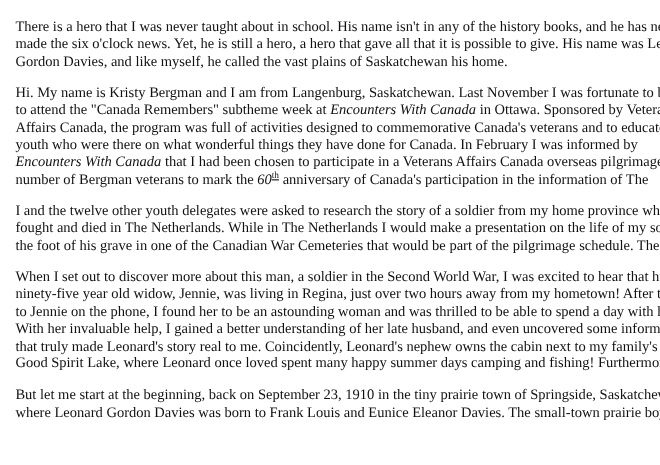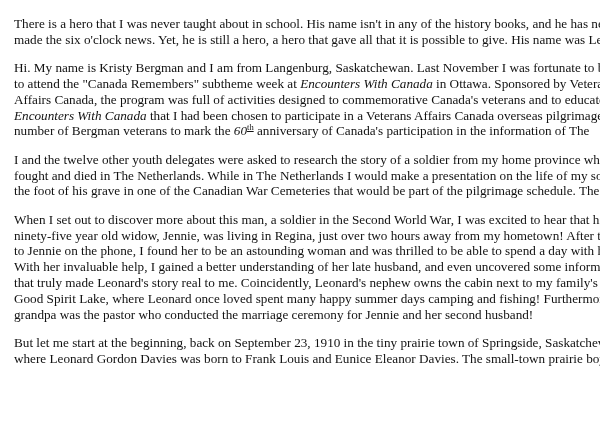--- a/index.html
+++ b/index.html
@@ -40,39 +40,40 @@
       text-decoration: underline;
     }
   </style>
 </head>
 <body>
 
 <div class="doc" id="doc">
     <div class="para">
       <span class="line"><span>There is a hero that I was never taught about in school. His name isn't in any of the history books, and he has never</span></span>
       <span class="line"><span>made the six o'clock news. Yet, he is still a hero, a hero that gave all that it is possible to give. His name was Leonard</span></span>
+      <span class="line"><span>Gordon Davies, and like myself, he called the vast plains of Saskatchewan his home.</span></span>
     </div>
     <div class="para">
       <span class="line"><span>Hi. My name is Kristy Bergman and I am from Langenburg, Saskatchewan. Last November I was fortunate to be able</span></span>
       <span class="line"><span>to attend the "Canada Remembers" subtheme week at </span><em>Encounters With Canada</em><span> in Ottawa. Sponsored by Veterans</span></span>
       <span class="line"><span>Affairs Canada, the program was full of activities designed to commemorative Canada's veterans and to educate the</span></span>
+      <span class="line"><span>youth who were there on what wonderful things they have done for Canada. In February I was informed by</span></span>
       <span class="line"><em>Encounters With Canada</em><span> that I had been chosen to participate in a Veterans Affairs Canada overseas pilgrimage with a</span></span>
       <span class="line"><span>number of Bergman veterans to mark the </span><em>60</em><sup>th</sup><span> anniversary of Canada's participation in the information of The</span></span>
     </div>
     <div class="para">
       <span class="line"><span>I and the twelve other youth delegates were asked to research the story of a soldier from my home province who</span></span>
       <span class="line"><span>fought and died in The Netherlands. While in The Netherlands I would make a presentation on the life of my soldier at</span></span>
       <span class="line"><span>the foot of his grave in one of the Canadian War Cemeteries that would be part of the pilgrimage schedule. The soldier</span></span>
     </div>
     <div class="para">
       <span class="line"><span>When I set out to discover more about this man, a soldier in the Second World War, I was excited to hear that his</span></span>
       <span class="line"><span>ninety-five year old widow, Jennie, was living in Regina, just over two hours away from my hometown! After talking</span></span>
       <span class="line"><span>to Jennie on the phone, I found her to be an astounding woman and was thrilled to be able to spend a day with her.</span></span>
       <span class="line"><span>With her invaluable help, I gained a better understanding of her late husband, and even uncovered some information</span></span>
       <span class="line"><span>that truly made Leonard's story real to me. Coincidently, Leonard's nephew owns the cabin next to my family's at</span></span>
       <span class="line"><span>Good Spirit Lake, where Leonard once loved spent many happy summer days camping and fishing! Furthermore, my</span></span>
-      <span class="line"><span>grandpa was the pastor who conducted the marriage ceremony for Jennie and her second husband!</span></span>
     </div>
     <div class="para">
       <span class="line"><span>But let me start at the beginning, back on September 23, 1910 in the tiny prairie town of Springside, Saskatchewan,</span></span>
       <span class="line"><span>where Leonard Gordon Davies was born to Frank Louis and Eunice Eleanor Davies. The small-town prairie boy had</span></span>
     </div>
   </div>
 
 </body></html>

